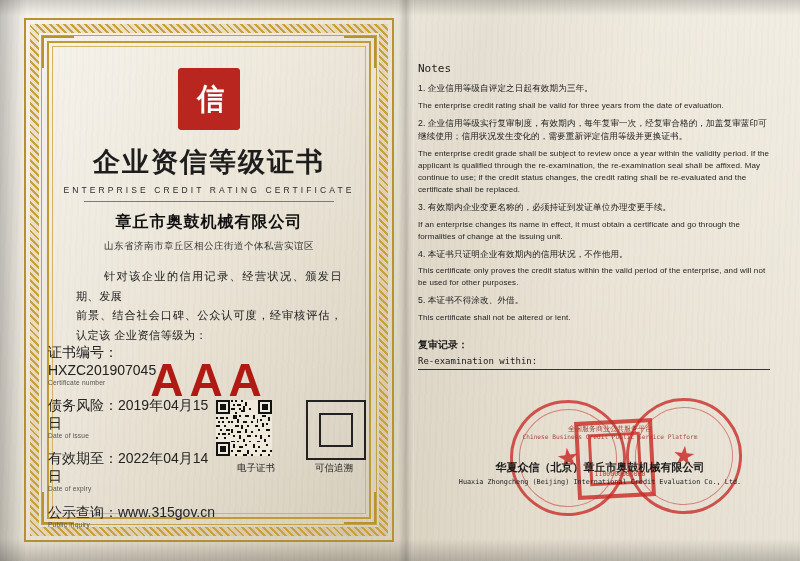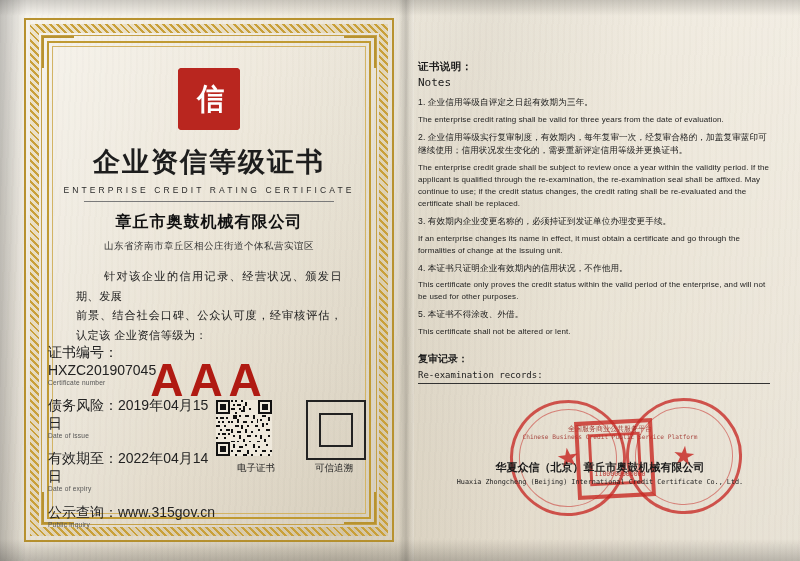--- a/index.html
+++ b/index.html
@@ -306,41 +306,40 @@
     </div>
     <div class="qr-label">电子证书</div>
 
     <div class="trace">
       <div class="trace-in"></div>
     </div>
     <div class="trace-label">可信追溯</div>
   </div>
 
   <div class="notes">
-    <h3>证书说明：</h3>
     <div class="h-en">Notes</div>
 
     <p>1. 企业信用等级自评定之日起有效期为三年。</p>
     <p class="en">The enterprise credit rating shall be valid for three years from the date of evaluation.</p>
 
     <p>2. 企业信用等级实行复审制度，有效期内，每年复审一次，经复审合格的，加盖复审蓝印可继续使用；信用状况发生变化的，需要重新评定信用等级并更换证书。</p>
     <p class="en">The enterprise credit grade shall be subject to review once a year within the validity period. If the applicant is qualified through the re-examination, the re-examination seal shall be affixed. May continue to use; if the credit status changes, the credit rating shall be re-evaluated and the certificate shall be replaced.</p>
 
     <p>3. 有效期内企业变更名称的，必须持证到发证单位办理变更手续。</p>
     <p class="en">If an enterprise changes its name in effect, it must obtain a certificate and go through the formalities of change at the issuing unit.</p>
 
     <p>4. 本证书只证明企业有效期内的信用状况，不作他用。</p>
     <p class="en">This certificate only proves the credit status within the valid period of the enterprise, and will not be used for other purposes.</p>
 
     <p>5. 本证书不得涂改、外借。</p>
     <p class="en">This certificate shall not be altered or lent.</p>
 
     <div class="reexam">
       <div class="cn">复审记录：</div>
-      <div class="en">Re-examination records:</div>
+      <div class="en">Re-examination within:</div>
       <div class="line"></div>
     </div>
   </div>
 
   <div class="stamp">
     <div class="ring"></div>
     <div class="star">★</div>
   </div>
   <div class="stamp stamp2">
     <div class="ring"></div>
@@ -348,20 +347,20 @@
   </div>
   <div class="plat-cn">全国服务商业公共服务平台</div>
   <div class="plat-en">Chinese Business Credit Public Service Platform</div>
   <div class="stamp-sq">
     <div class="inner"></div>
   </div>
   <div class="code-red">1100000000000</div>
 
   <div class="issuer">
     <div class="cn">华夏众信（北京）章丘市奥鼓机械有限公司</div>
-    <div class="en">Huaxia Zhongcheng (Beijing) International Credit Certificate Co., Ltd.</div>
+    <div class="en">Huaxia Zhongcheng (Beijing) International Credit Evaluation Co., Ltd.</div>
   </div>
 
   <div class="fold"></div>
   <div class="shadow-l"></div>
   <div class="shadow-t"></div>
   <div class="shadow-b"></div>
 </div>
 
 </body></html>

